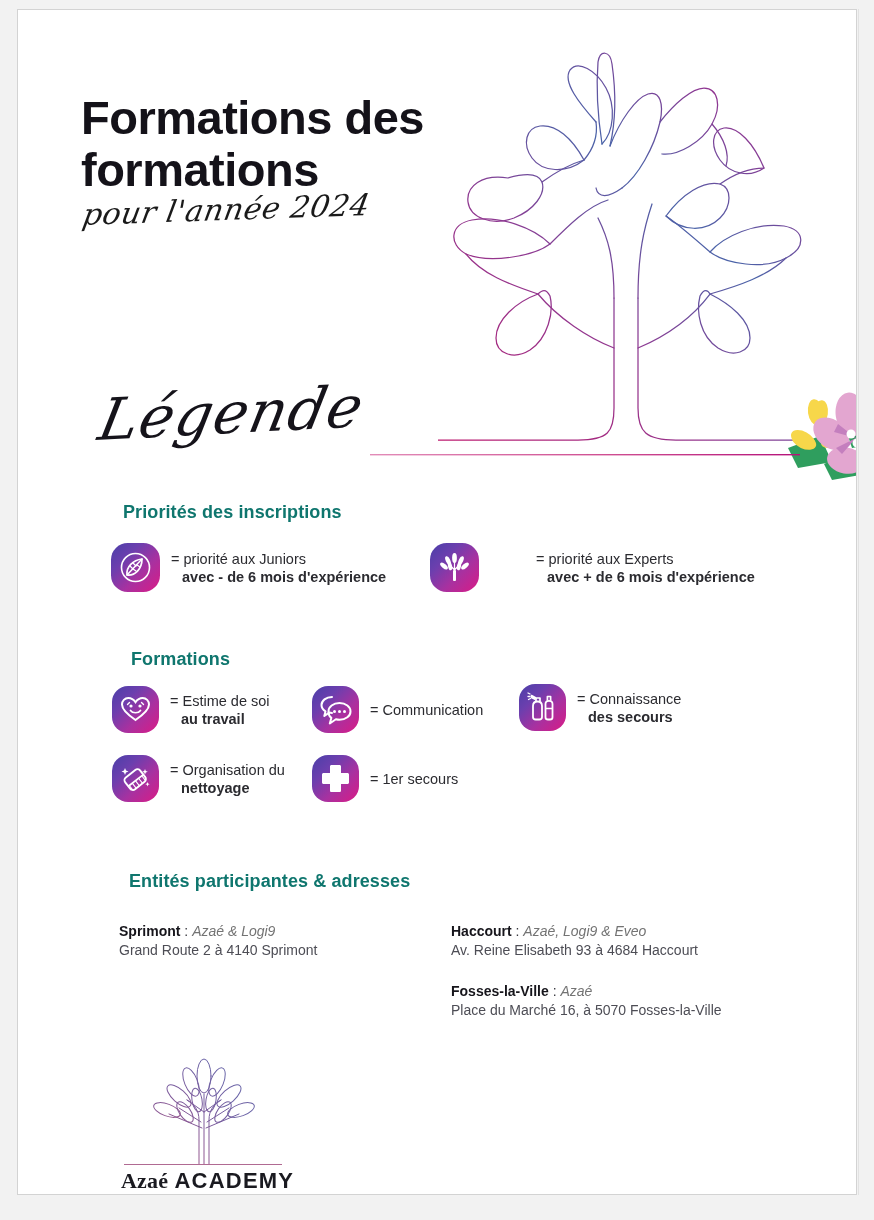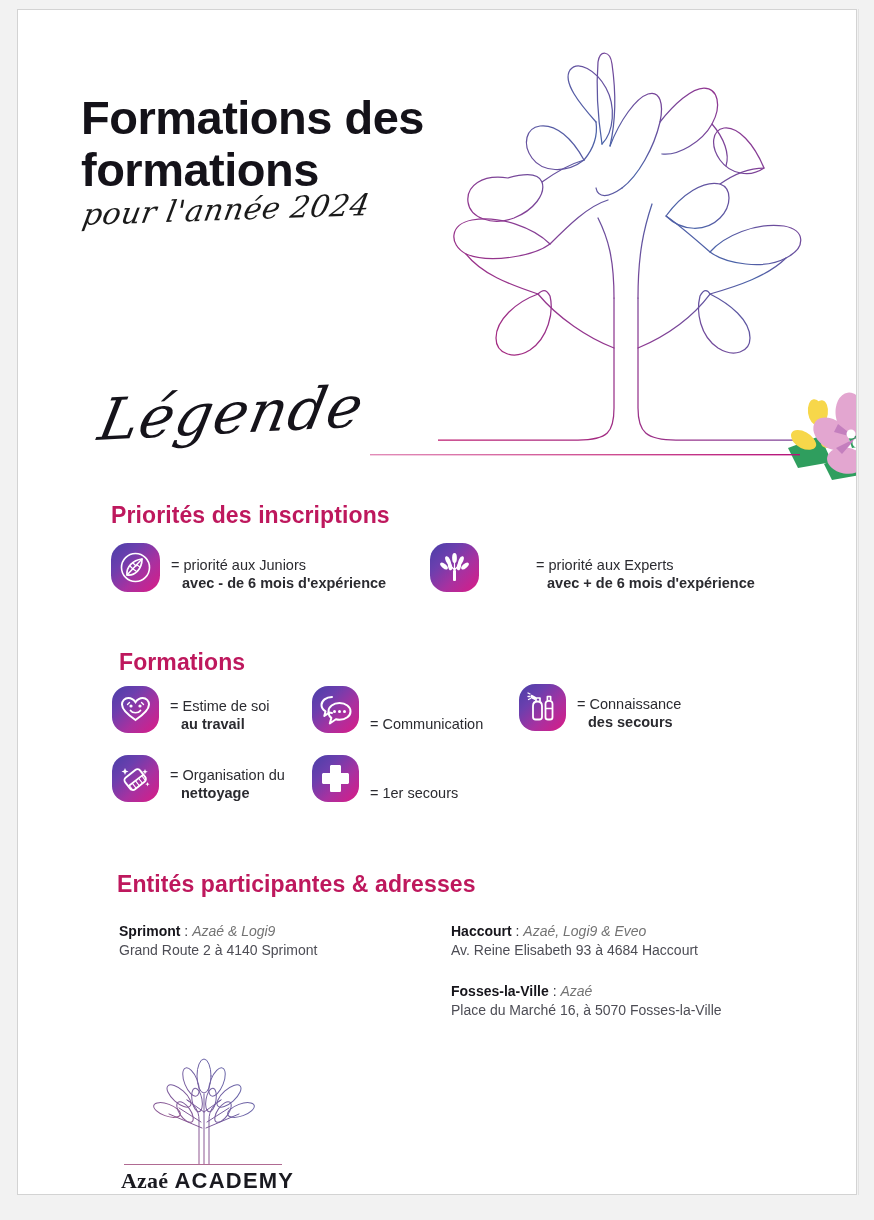--- a/index.html
+++ b/index.html
@@ -106,34 +106,35 @@
     position: absolute;
     left: 352px;
     top: 432px;
     width: 430px;
     height: 2px;
   }
 
   
   .section-heading {
     position: absolute;
-    font-size: 23px;
+    font-size: 18px;
     font-weight: bold;
-    color: #be185d;
+    color: #0f766e;
     letter-spacing: 0.1px;
+    margin-left: 12px;
   }
   #heading-priorites { left: 93px; top: 492px; }
   #heading-formations { left: 101px; top: 639px; }
   #heading-entites { left: 99px; top: 861px; }
 
   
   .legend-entry {
     position: absolute;
     display: flex;
-    align-items: flex-end;
+    align-items: center;
   }
   .legend-icon {
     flex: 0 0 auto;
     border-radius: 34%;
     background: linear-gradient(135deg, #4a3fa8 0%, #6b3fae 30%, #a831a0 62%, #d91b86 100%);
     display: flex;
     align-items: center;
     justify-content: center;
   }
   .legend-icon svg { display: block; }

